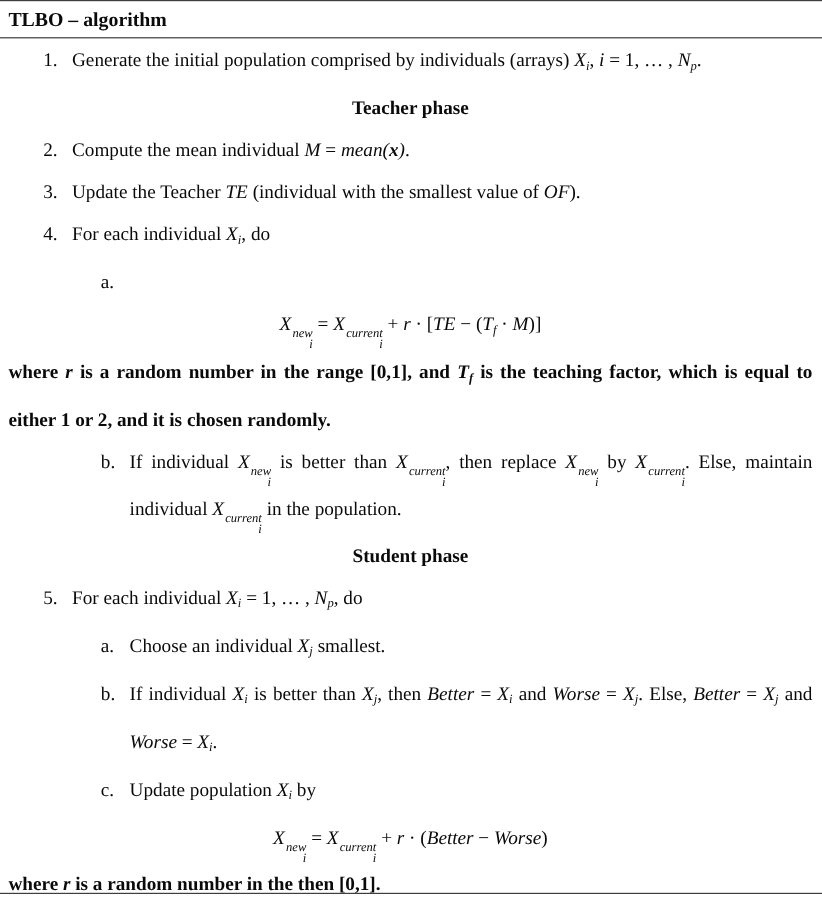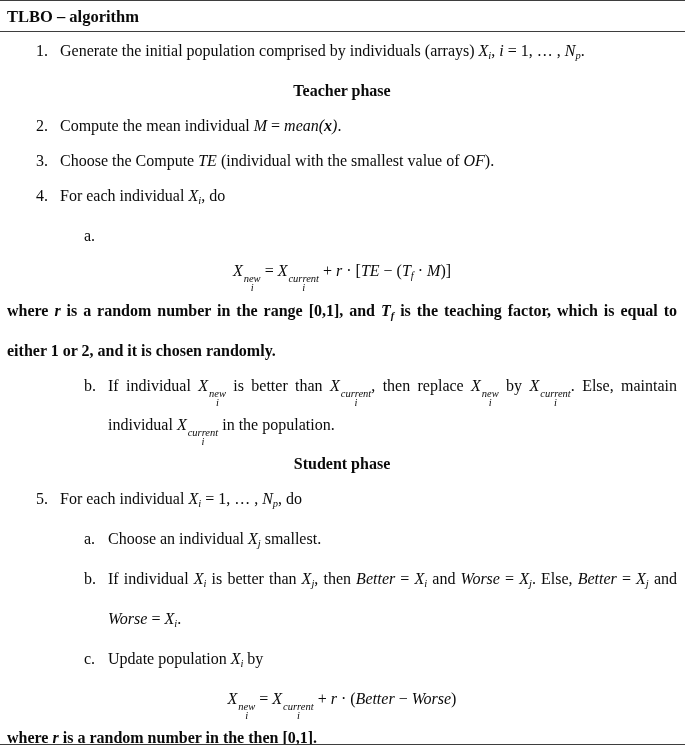--- a/index.html
+++ b/index.html
@@ -18,21 +18,21 @@
   .item .marker { flex: 0 0 24px; margin-left: 29px; }
   .subitem .marker { flex: 0 0 24px; margin-left: 77px; }
   .txt { flex: 1 1 auto; text-align: justify; }
   .phase { font-weight: bold; text-align: center; }
   .paragraph { text-align: justify; font-weight: bold; }
   .equation { text-align: center; }
   .it { font-style: italic; }
   .bd { font-weight: bold; }
   .sb { font-size: 10.5px; font-style: italic; vertical-align: -3px; }
   .m { white-space: nowrap; }
-  .ss { display: inline-flex; flex-direction: column; align-items: center; vertical-align: -6px; margin-left: 1px; }
+  .ss { display: inline-flex; flex-direction: column; align-items: flex-end; vertical-align: -6px; margin-left: 1px; }
   .ss span { display: block; font-size: 10.5px; line-height: 9px; font-style: italic; }
   .bottom-rule { position: absolute; left: 0; right: 0; top: 744px; border-top: 1.6px solid #3e3e3e; }
 </style>
 </head>
 <body>
 
 <div class="page">
   <div class="rule"></div>
   <div class="header">
     <span class="title">TLBO – algorithm</span>
@@ -43,21 +43,21 @@
         <span class="marker">1.</span>
         <span class="txt"><span>Generate the initial population comprised by individuals (arrays) </span><span class="m"><span class="it">X</span><span class="sb">i</span></span><span>, </span><span class="it">i</span><span> = 1, … , </span><span class="m"><span class="it">N</span><span class="sb">p</span></span><span>.</span></span>
       </div>
       <div class="block phase"><span>Teacher phase</span></div>
       <div class="block item">
         <span class="marker">2.</span>
         <span class="txt"><span>Compute the mean individual </span><span class="it">M</span><span> = </span><span class="it">mean(</span><span class="it bd">x</span><span class="it">)</span><span>.</span></span>
       </div>
       <div class="block item">
         <span class="marker">3.</span>
-        <span class="txt"><span>Choose the Compute </span><span class="it">TE</span><span> (individual with the smallest value of </span><span class="it">OF</span><span>).</span></span>
+        <span class="txt"><span>Update the Teacher </span><span class="it">TE</span><span> (individual with the smallest value of </span><span class="it">OF</span><span>).</span></span>
       </div>
       <div class="block item">
         <span class="marker">4.</span>
         <span class="txt"><span>For each individual </span><span class="m"><span class="it">X</span><span class="sb">i</span></span><span>, do</span></span>
       </div>
       <div class="block subitem">
         <span class="marker">a.</span>
       </div>
       <div class="block equation"><span class="m"><span class="it">X</span><span class="ss">
             <span>new</span>

